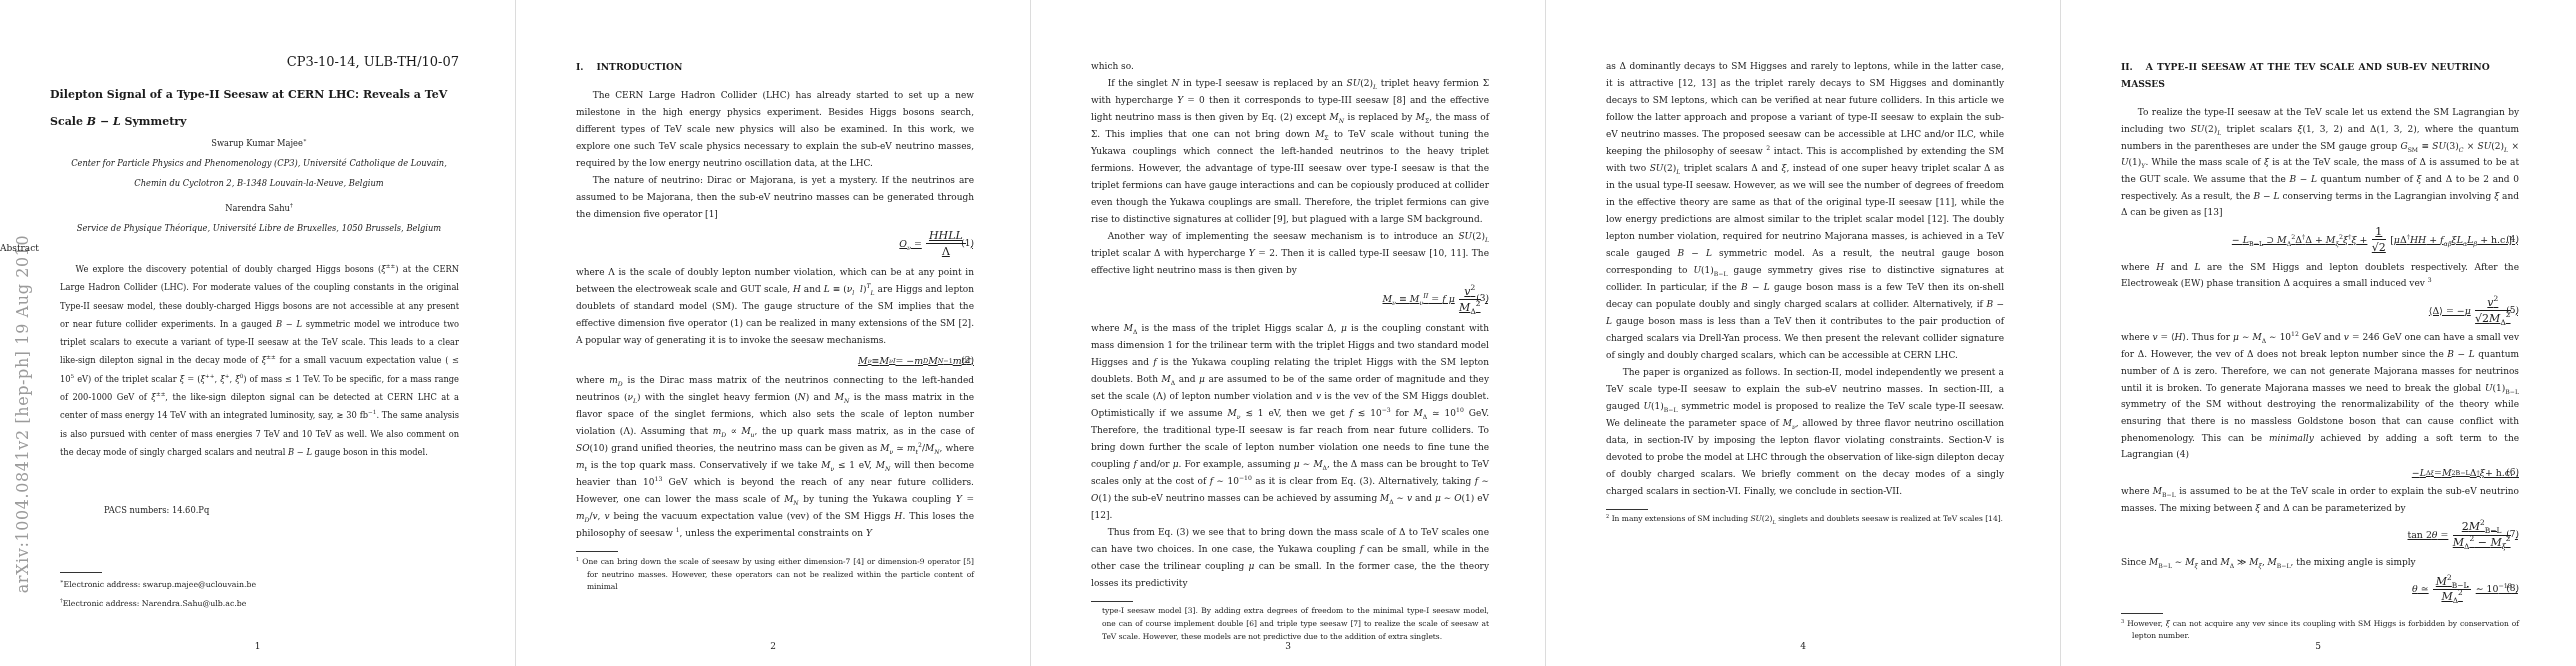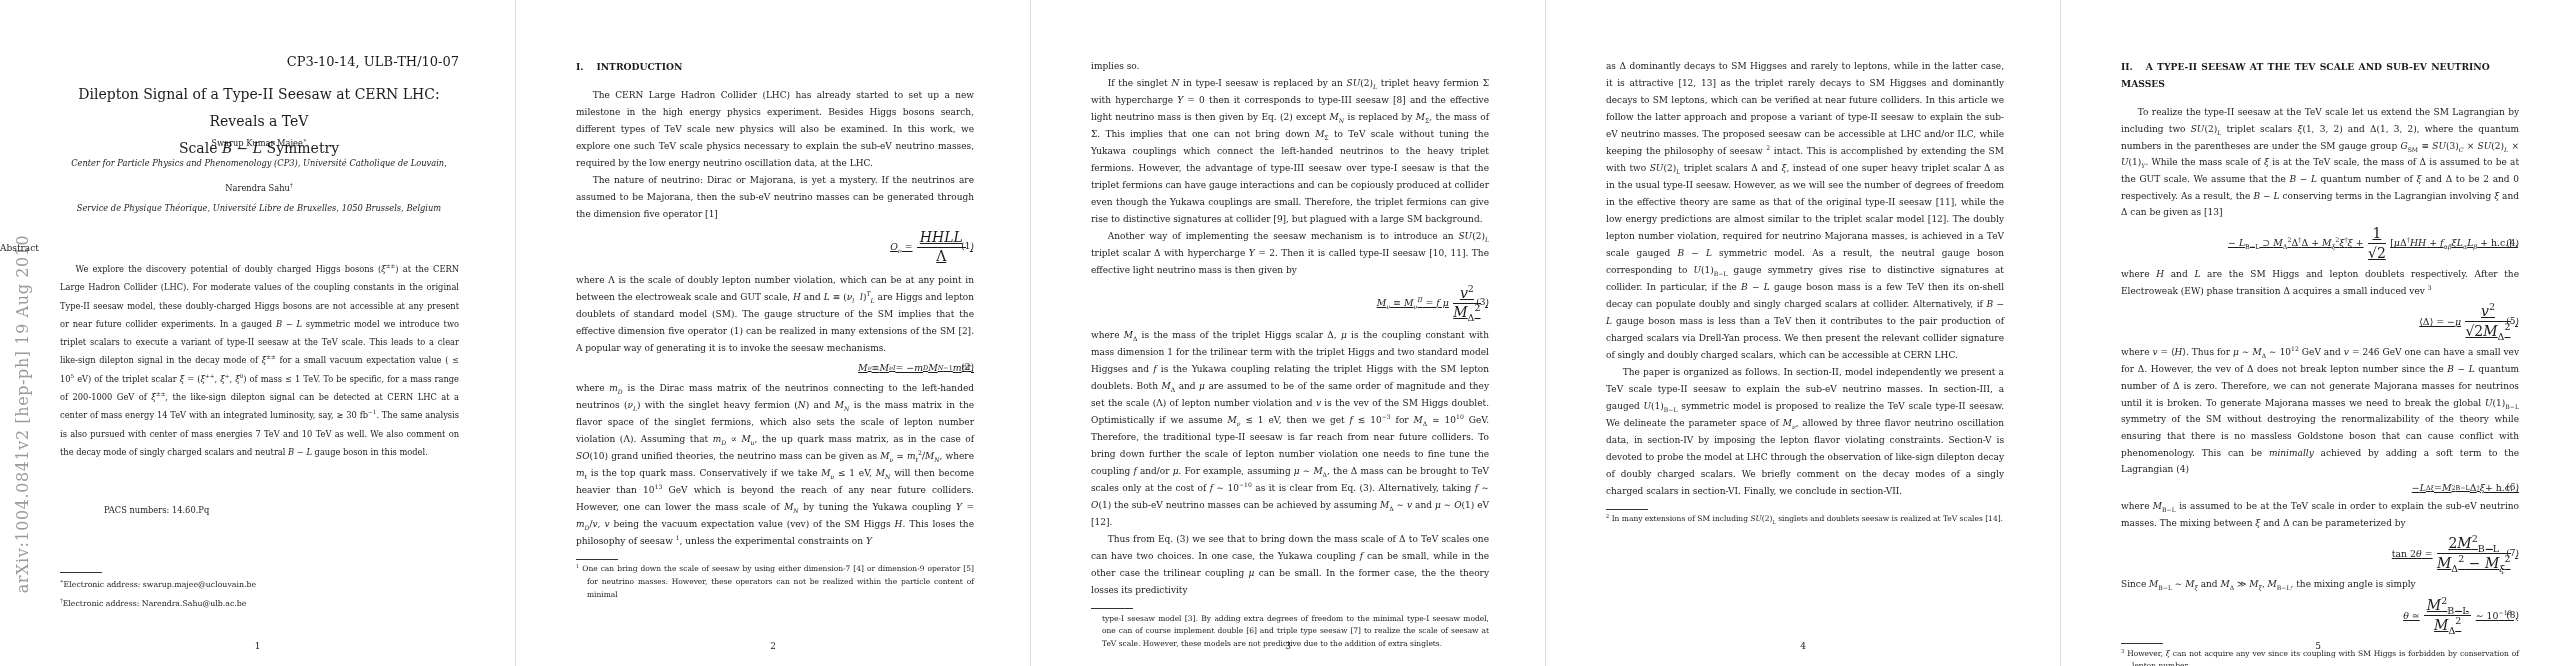--- a/index.html
+++ b/index.html
@@ -15,22 +15,22 @@
   sup,sub { font-size:68%; line-height:0; }
   p { margin:0; }
 
   
   .watermark {
     position:absolute; left:22px; top:414px;
     transform:translate(-50%,-50%) rotate(-90deg);
     white-space:nowrap; font-size:16px; letter-spacing:0.6px; color:#9b9b9b;
   }
   .report-no { position:absolute; top:54px; left:60px; right:56px; text-align:right; font-size:13px; }
-  .title { position:absolute; top:81px; left:50px; right:47px; text-align:center;
-           font-size:14px; font-weight:normal; line-height:27px; }
+  .title { position:absolute; top:81px; left:50px; right:47px; 
+           font-size:11px; font-weight:bold; line-height:27px; }
   .authors { position:absolute; top:133px; left:50px; right:47px; text-align:center;
              font-size:8.3px; line-height:20px; }
   .affil { font-style:italic; }
   .author-2 { margin-top:5px; }
   .abs-head { position:absolute; top:243px; left:0; right:0; text-align:left; font-size:9px; }
   .abstract { position:absolute; top:260px; left:60px; right:56px; text-align:justify;
               font-size:8.3px; line-height:18.3px; text-indent:15.6px; }
   .pacs { position:absolute; top:505px; left:60px; font-size:8.3px;margin-left:44px; }
   .p1-foot { position:absolute; top:572px; left:60px; right:56px; font-size:7.8px; line-height:18.3px; }
   .fnrule { width:42px; border-top:0.8px solid #333; margin-bottom:3.3px; }
@@ -42,21 +42,21 @@
   .sec { font-weight:bold; font-size:9.2px; line-height:17px; margin-bottom:12.2px; word-spacing:1.1px; text-align:left; }
   .ind { text-indent:16.7px; }
 
   .eq { position:relative; display:flex; justify-content:flex-end; align-items:center;
         margin:5.6px 0; font-size:9.4px; line-height:1.3; text-indent:0;text-decoration:underline; }
   .pbody5 .eq { margin:3.9px 0; }
   .ebody { display:inline-flex; align-items:center; white-space:nowrap; }
   .ebody > span { padding:0 1.1px; }
   .eqno { position:absolute; right:0; top:50%; transform:translateY(-50%); font-size:9px; }
   .frac { display:inline-block; vertical-align:middle; text-align:center; margin:0 2.2px;
-          font-size:14px; line-height:1.25; }
+          font-size:11px; line-height:1.25; }
   .fr-num { display:block; border-bottom:0.8px solid #1b1b1b; padding:0 2.8px 0.6px; }
   .fr-den { display:block; padding-top:0.6px; }
 
   .fnblock { margin-top:9px; font-size:7.5px; line-height:12.8px; text-align:justify; }
   .fn { padding-left:11px; text-indent:-11px; }
   .fn-cont { padding-left:11px; text-indent:0; }
 
   .pageno { position:absolute; bottom:15.6px; left:0; right:0; text-align:center; font-size:9px; }
 </style>
 </head>
@@ -67,20 +67,21 @@
   <div class="page">
     <div class="watermark">arXiv:1004.0841v2  [hep-ph]  19 Aug 2010</div>
     <div class="report-no">CP3-10-14, ULB-TH/10-07</div>
     <div class="title">
       <div>Dilepton Signal of a Type-II Seesaw at CERN LHC: Reveals a TeV</div>
       <div>Scale <i>B − L</i> Symmetry</div>
     </div>
     <div class="authors">
       <div>Swarup Kumar Majee<sup>∗</sup></div>
       <div class="affil">Center for Particle Physics and Phenomenology (CP3), Université Catholique de Louvain,</div>
+      <div class="affil">Chemin du Cyclotron 2, B-1348 Louvain-la-Neuve, Belgium</div>
       <div class="author-2">Narendra Sahu<sup>†</sup></div>
       <div class="affil">Service de Physique Théorique, Université Libre de Bruxelles, 1050 Brussels, Belgium</div>
     </div>
     <div class="abs-head">Abstract</div>
     <div class="abstract">We explore the discovery potential of doubly charged Higgs bosons (<i>ξ</i><sup>±±</sup>) at the CERN Large Hadron Collider (LHC). For moderate values of the coupling constants in the original Type-II seesaw model, these doubly-charged Higgs bosons are not accessible at any present or near future collider experiments. In a gauged <i>B − L</i> symmetric model we introduce two triplet scalars to execute a variant of type-II seesaw at the TeV scale. This leads to a clear like-sign dilepton signal in the decay mode of <i>ξ</i><sup>±±</sup> for a small vacuum expectation value ( ≲ 10<sup>5</sup> eV) of the triplet scalar <i>ξ</i> = (<i>ξ</i><sup>++</sup>, <i>ξ</i><sup>+</sup>, <i>ξ</i><sup>0</sup>) of mass ≲ 1 TeV. To be specific, for a mass range of 200-1000 GeV of <i>ξ</i><sup>±±</sup>, the like-sign dilepton signal can be detected at CERN LHC at a center of mass energy 14 TeV with an integrated luminosity, say, ≳ 30 fb<sup>−1</sup>. The same analysis is also pursued with center of mass energies 7 TeV and 10 TeV as well. We also comment on the decay mode of singly charged scalars and neutral <i>B − L</i> gauge boson in this model.</div>
     <div class="pacs">PACS numbers: 14.60.Pq</div>
     <div class="p1-foot">
       <div class="fnrule"></div>
       <div><sup>∗</sup>Electronic address: swarup.majee@uclouvain.be</div>
       <div><sup>†</sup>Electronic address: Narendra.Sahu@ulb.ac.be</div>
@@ -113,21 +114,21 @@
       <div class="fnblock">
         <div class="fnrule"></div>
         <div class="fn"><sup>1</sup> One can bring down the scale of seesaw by using either dimension-7 [4] or dimension-9 operator [5] for neutrino masses. However, these operators can not be realized within the particle content of minimal</div>
       </div>
     </div>
     <div class="pageno">2</div>
   </div>
 
   <div class="page">
     <div class="pbody">
-      <p>implies so.</p>
+      <p>which so.</p>
       <p class="ind">If the singlet <i>N</i> in type-I seesaw is replaced by an <i>SU</i>(2)<sub><i>L</i></sub> triplet heavy fermion Σ with hypercharge <i>Y</i> = 0 then it corresponds to type-III seesaw [8] and the effective light neutrino mass is then given by Eq. (2) except <i>M</i><sub><i>N</i></sub> is replaced by <i>M</i><sub>Σ</sub>, the mass of Σ. This implies that one can not bring down <i>M</i><sub>Σ</sub> to TeV scale without tuning the Yukawa couplings which connect the left-handed neutrinos to the heavy triplet fermions. However, the advantage of type-III seesaw over type-I seesaw is that the triplet fermions can have gauge interactions and can be copiously produced at collider even though the Yukawa couplings are small. Therefore, the triplet fermions can give rise to distinctive signatures at collider [9], but plagued with a large SM background.</p>
       <p class="ind">Another way of implementing the seesaw mechanism is to introduce an <i>SU</i>(2)<sub><i>L</i></sub> triplet scalar Δ with hypercharge <i>Y</i> = 2. Then it is called type-II seesaw [10, 11]. The effective light neutrino mass is then given by</p>
       <div class="eq">
         <span class="ebody">
             <span><i>M</i><sub><i>ν</i></sub> ≡ <i>M</i><sub><i>ν</i></sub><sup><i>II</i></sup> = <i>f μ</i></span>
             <span class="frac">
               <span class="fr-num"><i>v</i><sup>2</sup></span>
               <span class="fr-den"><i>M</i><sub>Δ</sub><sup>2</sup></span>
             </span>
             <span>,</span>

